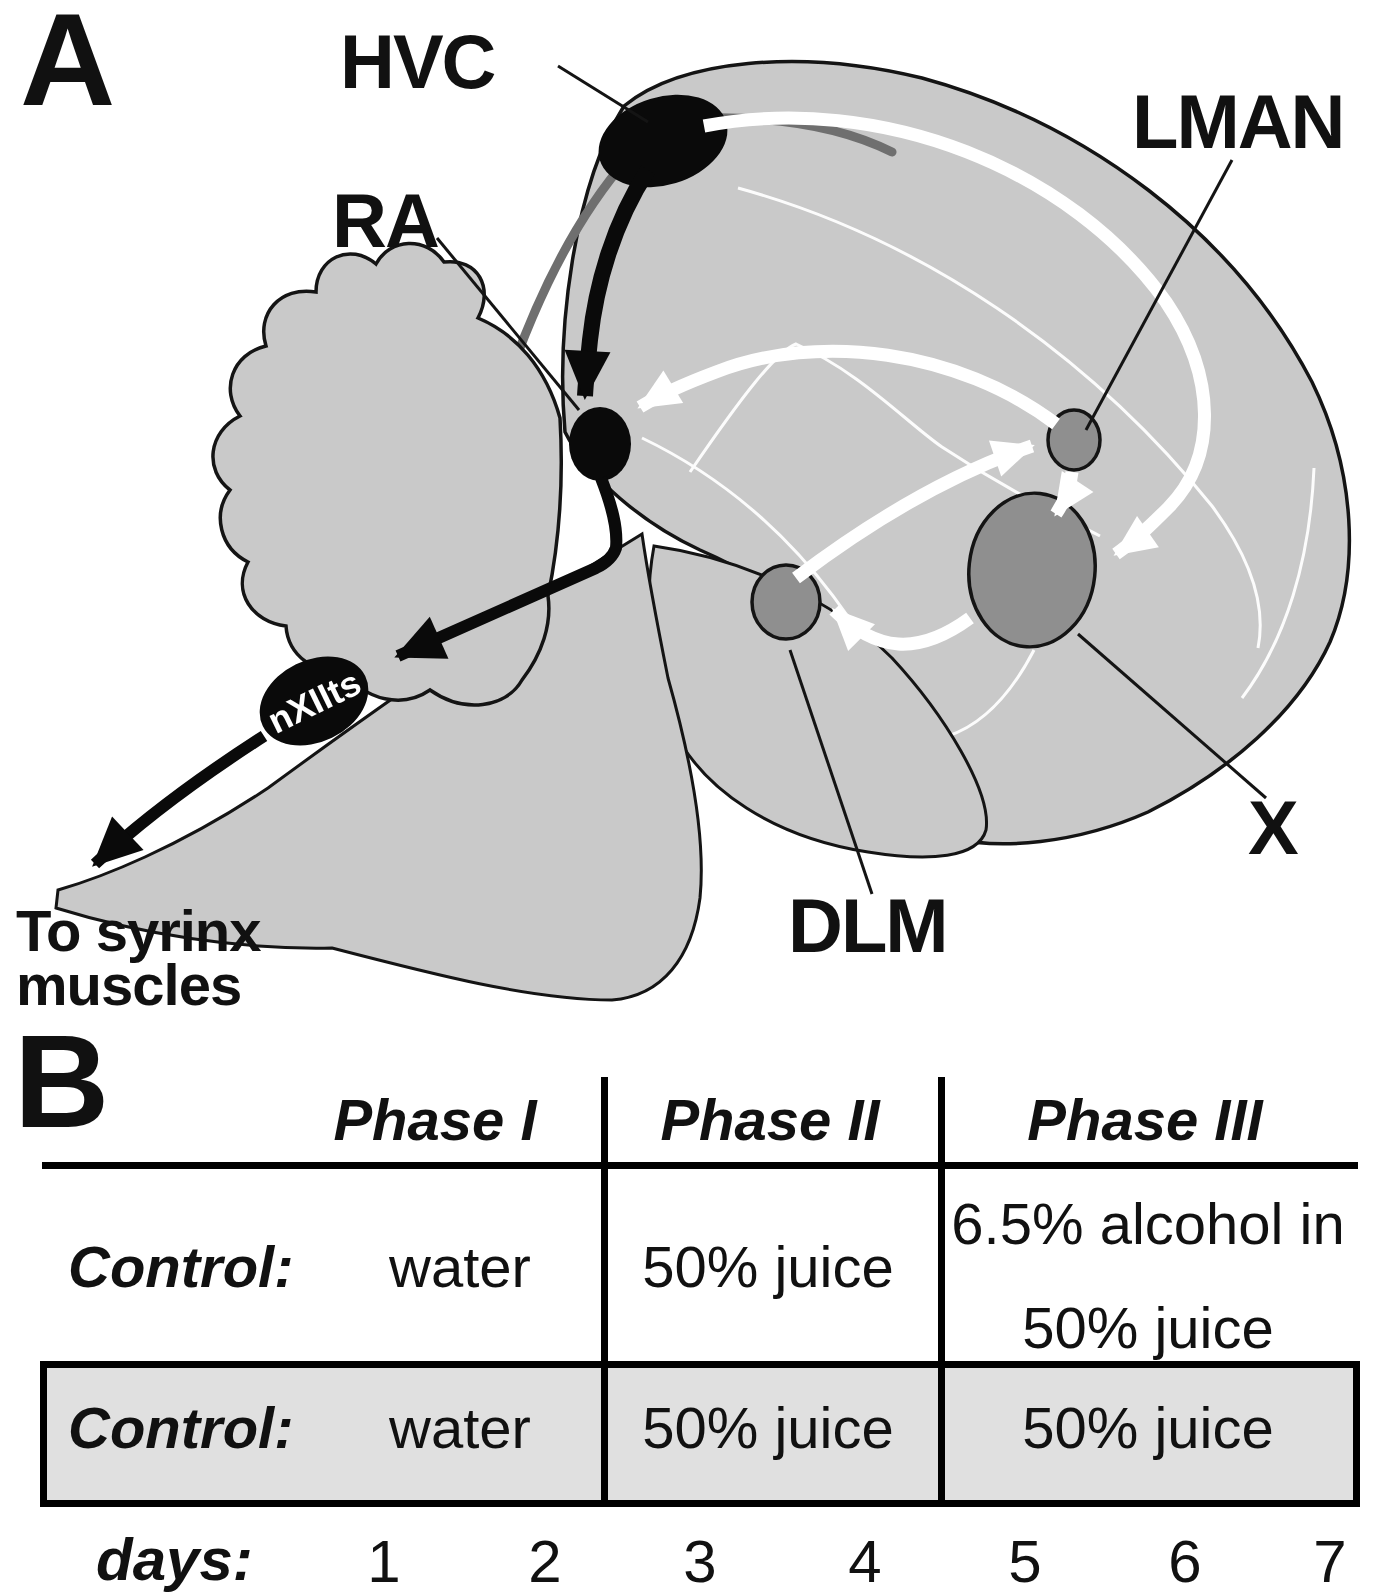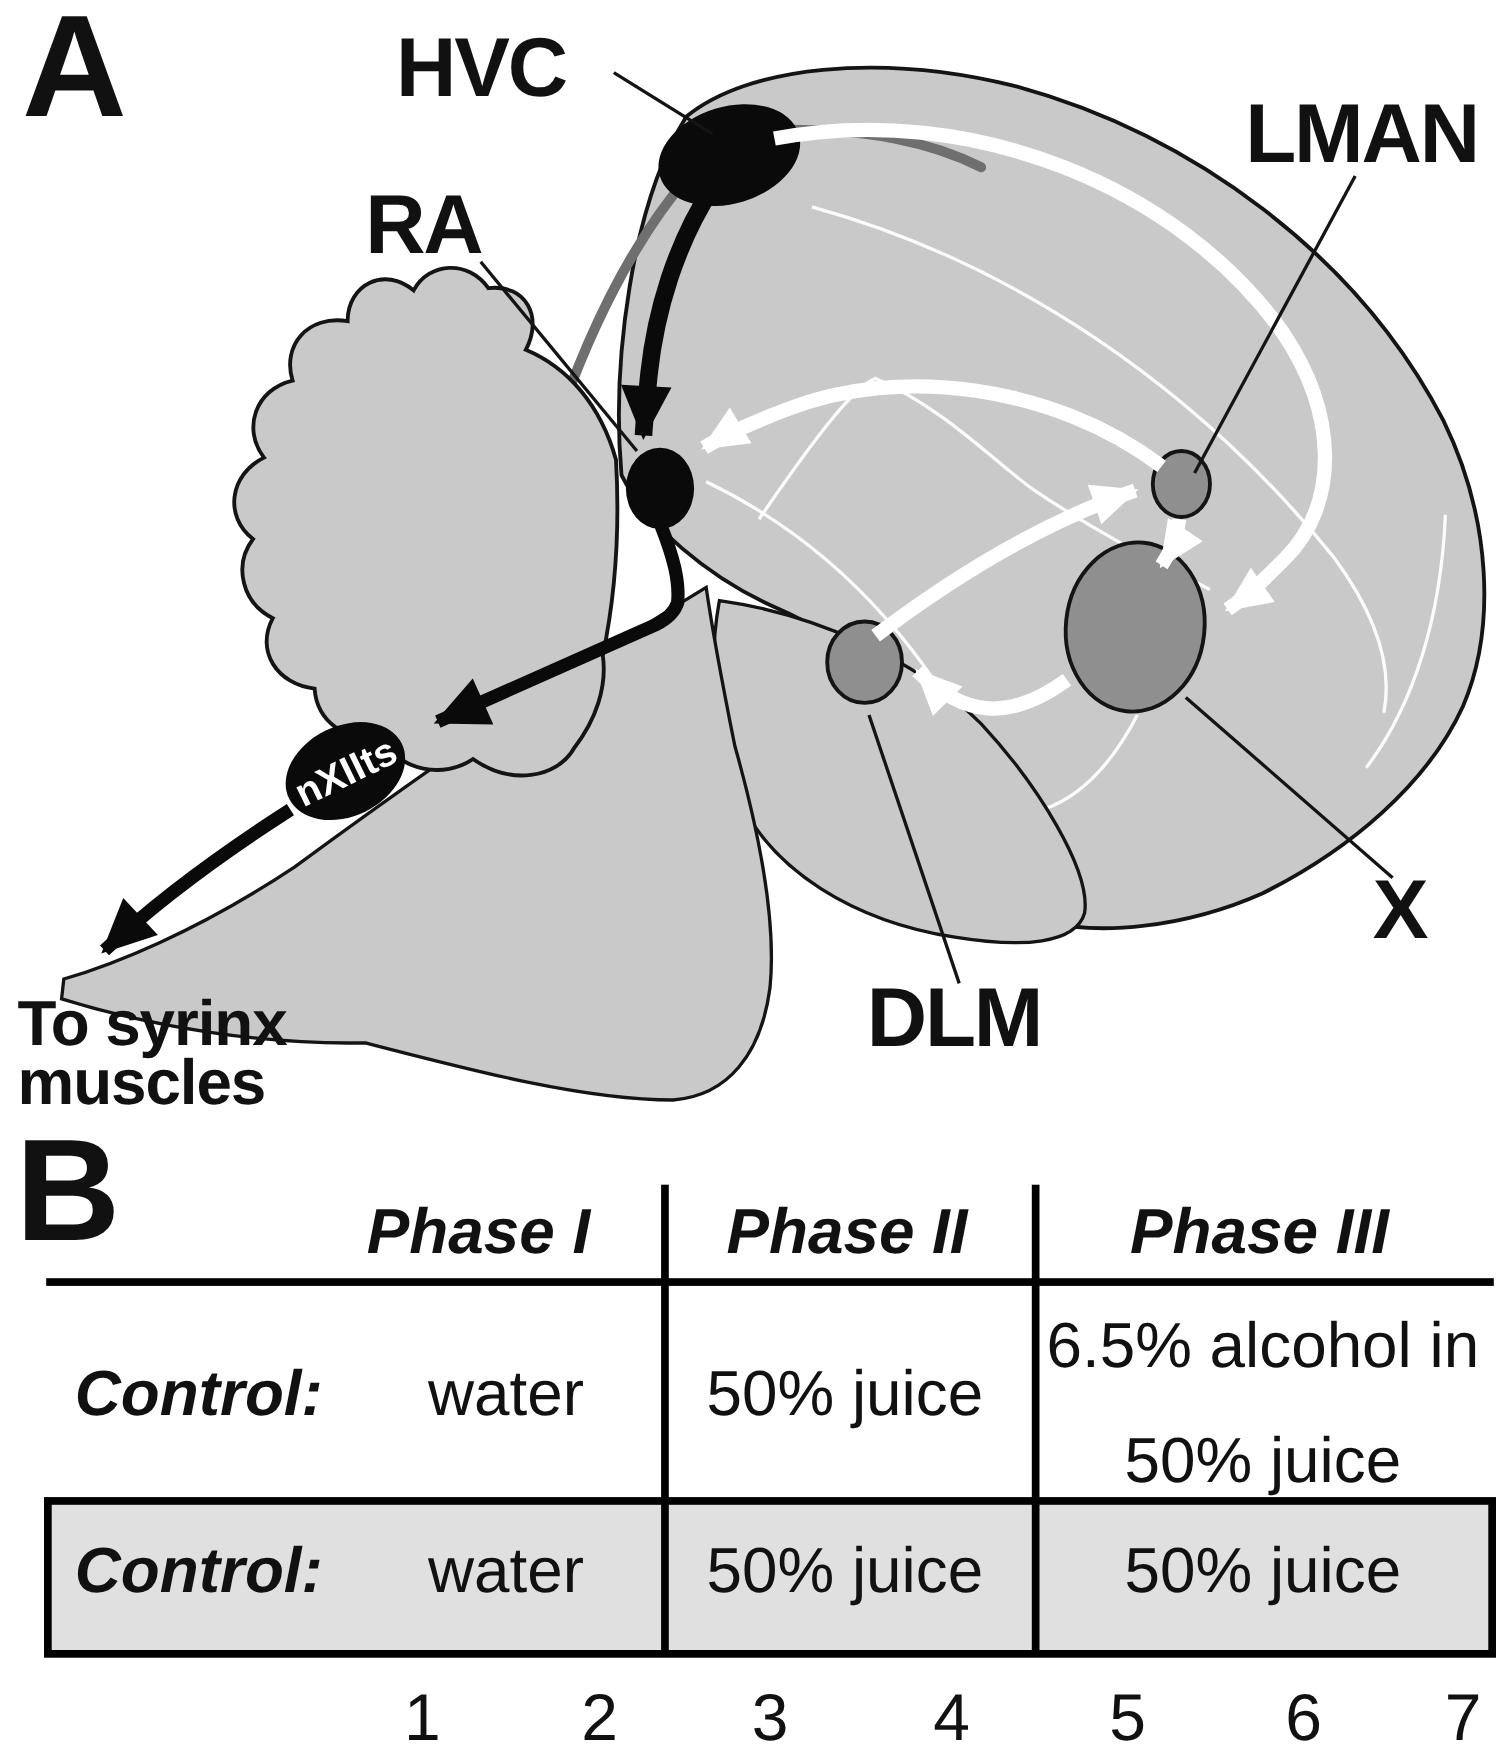--- a/index.html
+++ b/index.html
@@ -96,22 +96,22 @@
       <line x1="437" y1="238" x2="579" y2="410"></line>
       <line x1="1232" y1="160" x2="1086" y2="430"></line>
       <line x1="1078" y1="634" x2="1266" y2="798"></line>
       <line x1="790" y1="650" x2="872" y2="894"></line>
     </g>
 
     <text x="314" y="714" transform="rotate(-26 314 701)" text-anchor="middle" font-family="Liberation Sans, sans-serif" font-size="36" font-weight="600" fill="#ffffff">nXIIts</text>
   </svg>
 
   <div class="lbl panel-letter" style="left:20px;top:-6px;">A</div>
-  <div class="lbl nucleus-label" style="left:360px;top:24px;">HVC</div>
-  <div class="lbl nucleus-label" style="left:332px;top:167px;">RA</div>
+  <div class="lbl nucleus-label" style="left:340px;top:24px;">HVC</div>
+  <div class="lbl nucleus-label" style="left:332px;top:183px;">RA</div>
   <div class="lbl nucleus-label" style="left:1132px;top:84px;">LMAN</div>
   <div class="lbl nucleus-label" style="left:1248px;top:790px;">X</div>
   <div class="lbl nucleus-label" style="left:788px;top:888px;">DLM</div>
   <div class="lbl small-label" style="left:16px;top:902px;">To syrinx</div>
   <div class="lbl small-label" style="left:16px;top:956px;">muscles</div>
 
   <div class="lbl panel-letter" style="left:14px;top:1016px;">B</div>
 
   <div id="control-box"></div>
 
@@ -126,20 +126,21 @@
   <div class="lbl row-label" style="left:68px;top:1238px;">Control:</div>
   <div class="lbl cell-text" style="left:460px;top:1238px;">water</div>
   <div class="lbl cell-text" style="left:768px;top:1238px;">50% juice</div>
   <div class="lbl cell-wrap" style="left:1148px;top:1172px;">6.5% alcohol in 50% juice</div>
 
   <div class="lbl row-label" style="left:68px;top:1399px;">Control:</div>
   <div class="lbl cell-text" style="left:460px;top:1399px;">water</div>
   <div class="lbl cell-text" style="left:768px;top:1399px;">50% juice</div>
   <div class="lbl cell-text" style="left:1148px;top:1399px;">50% juice</div>
 
+  <div class="lbl days-label" style="left:96px;top:1530px;">days:</div>
   <div class="lbl day-num" style="left:384px;top:1532px;">1</div>
   <div class="lbl day-num" style="left:545px;top:1532px;">2</div>
   <div class="lbl day-num" style="left:700px;top:1532px;">3</div>
   <div class="lbl day-num" style="left:865px;top:1532px;">4</div>
   <div class="lbl day-num" style="left:1025px;top:1532px;">5</div>
   <div class="lbl day-num" style="left:1185px;top:1532px;">6</div>
   <div class="lbl day-num" style="left:1330px;top:1532px;">7</div>
 
 </div>
 

